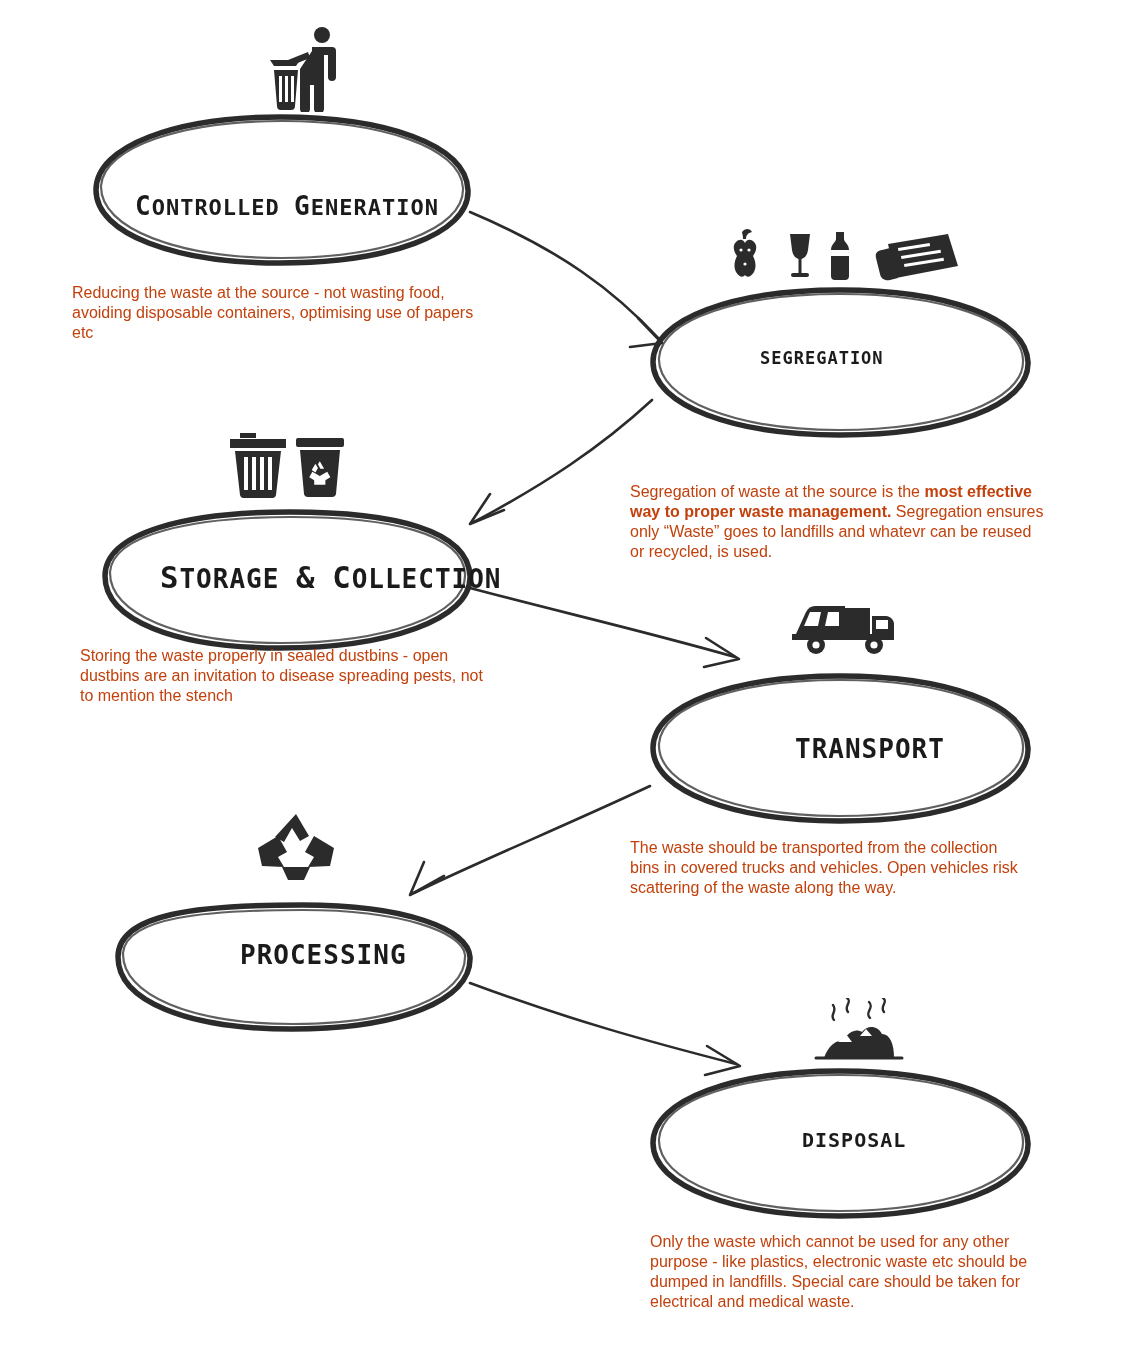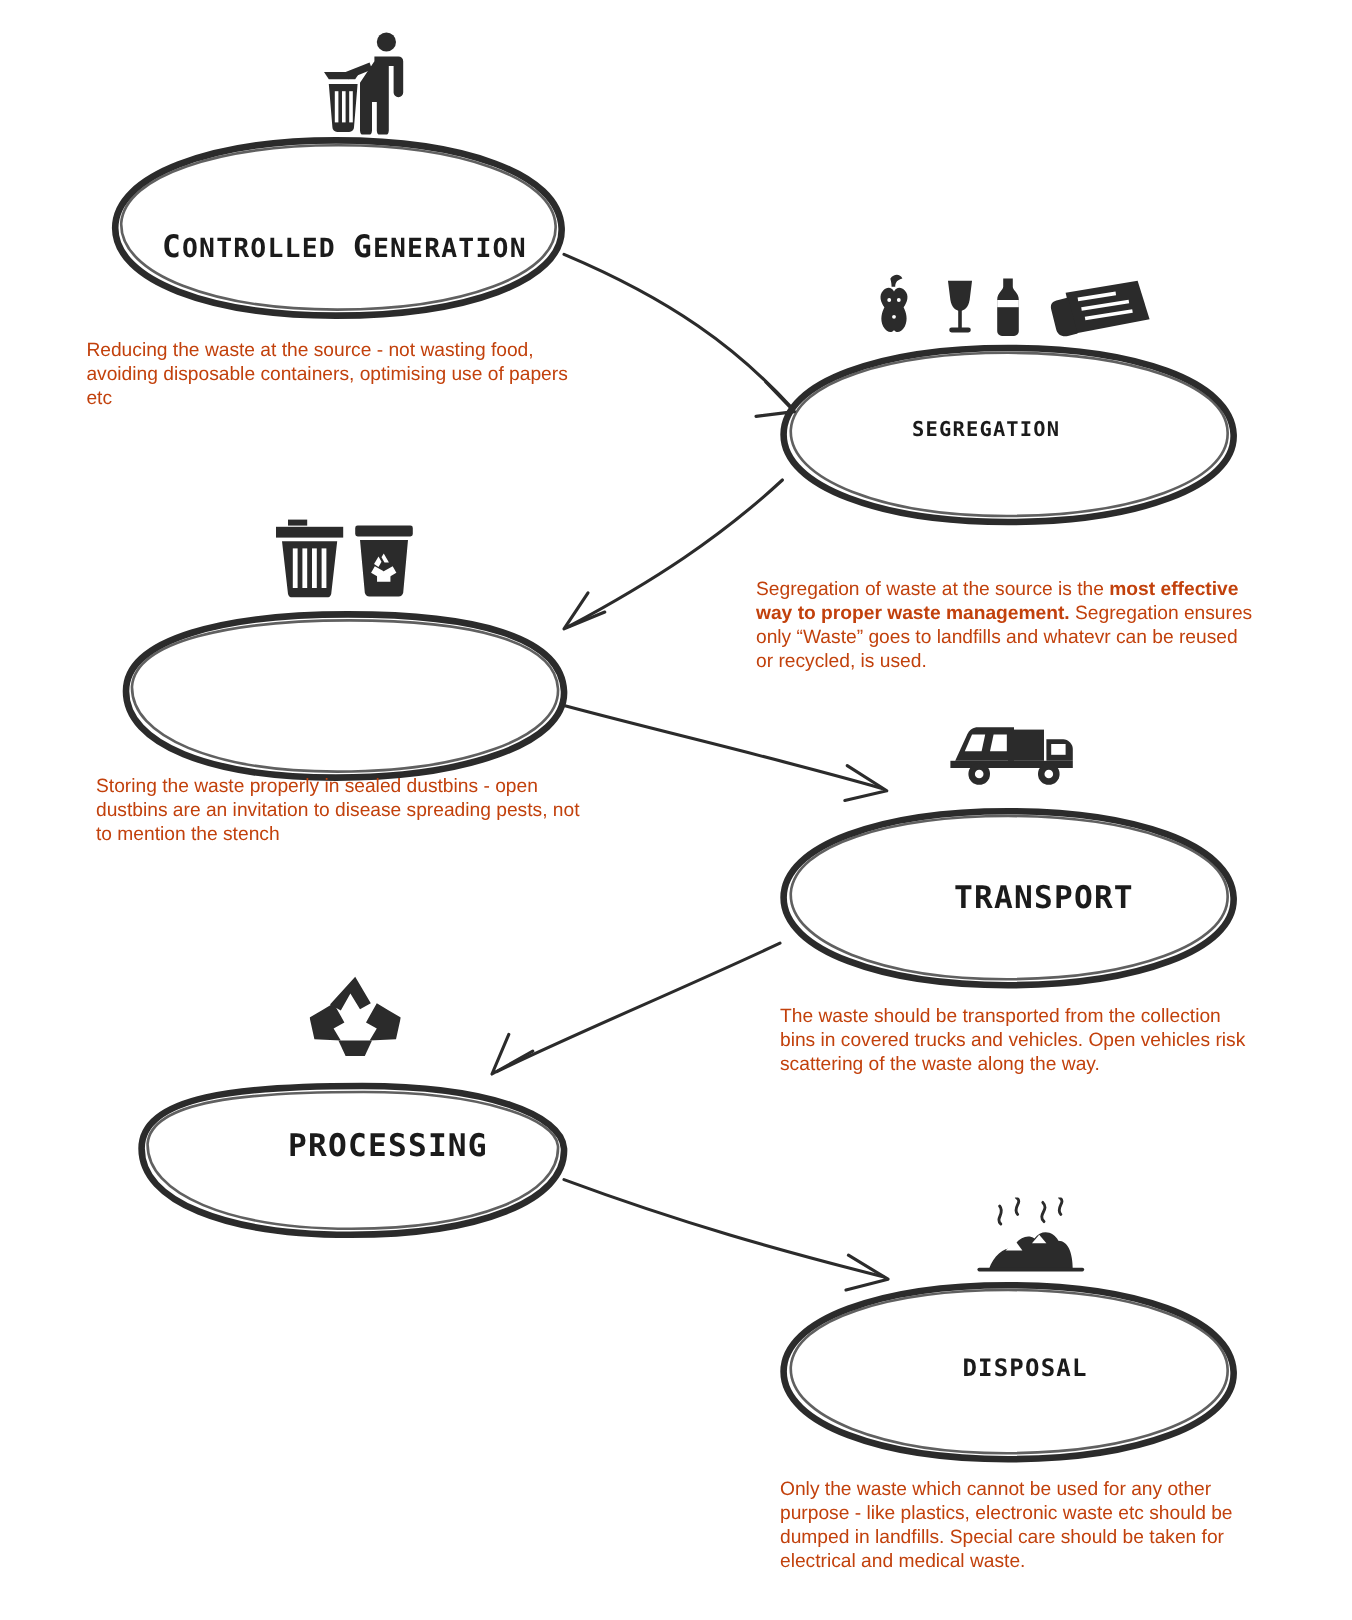--- a/index.html
+++ b/index.html
@@ -176,39 +176,40 @@
       <path d="M70 20 h40 l-4 44 a4 4 0 0 1 -4 3 h-24 a4 4 0 0 1 -4 -3 z"></path>
       <g fill="#ffffff" transform="translate(78,30) scale(0.62)">
         <path d="M19 2 l7 12 h-6 l-4 -7 z"></path>
         <path d="M6 16 l6 -10 l4 7 l-4 7 z"></path>
         <path d="M2 28 l5 -9 l12 7 l-5 9 z"></path>
         <path d="M36 28 l-5 -9 l-12 7 l5 9 z"></path>
         <path d="M10 40 h18 v-8 l-9 -6 l-9 6 z"></path>
       </g>
     </svg>
   </div>
+  <div class="node-label small-caps" style="left:160px; top:560px; font-size:26px;"><span class="first">S</span>TORAGE <span class="first">&amp;</span> <span class="first">C</span>OLLECTION</div>
   <div class="desc" style="left:80px; top:646px; width:410px;">Storing the waste properly in sealed dustbins - open dustbins are an invitation to disease spreading pests, not to mention the stench</div>
 
   <div class="icon" style="left:790px; top:598px;">
     <svg width="106" height="58" viewBox="0 0 106 58" fill="#2b2b2b">
       <path d="M6 36 l10 -22 c2 -4 5 -6 9 -6 h30 v28 z"></path>
       <path d="M20 14 l-6 14 h14 l3 -14 z" fill="#ffffff"></path>
       <path d="M38 14 l-3 14 h14 l0 -14 z" fill="#ffffff"></path>
       <rect x="50" y="10" width="30" height="26"></rect>
       <path d="M82 18 h14 c4 0 8 4 8 8 v10 h-22 z"></path>
       <rect x="86" y="22" width="12" height="9" fill="#ffffff"></rect>
       <rect x="2" y="36" width="102" height="6"></rect>
       <circle cx="26" cy="47" r="9"></circle>
       <circle cx="26" cy="47" r="3.6" fill="#ffffff"></circle>
       <circle cx="84" cy="47" r="9"></circle>
       <circle cx="84" cy="47" r="3.6" fill="#ffffff"></circle>
     </svg>
   </div>
   <div class="node-label" style="left:795px; top:734px; font-size:26px;">TRANSPORT</div>
-  <div class="desc" style="left:650px; top:838px; width:400px;">The waste should be transported from the collection bins in covered trucks and vehicles. Open vehicles risk scattering of the waste along the way.</div>
+  <div class="desc" style="left:630px; top:838px; width:400px;">The waste should be transported from the collection bins in covered trucks and vehicles. Open vehicles risk scattering of the waste along the way.</div>
 
   <div class="icon" style="left:258px; top:812px;">
     <svg width="76" height="72" viewBox="0 0 76 72" fill="#2b2b2b">
       <path d="M38 2 l13 22 l-9 5 l-8 -13 l-8 14 l-9 -5 z"></path>
       <path d="M10 30 l10 -6 l9 16 l-9 5 l6 10 l-22 -1 l-4 -18 z"></path>
       <path d="M66 30 l-10 -6 l-9 16 l9 5 l-6 10 l22 -1 l4 -18 z"></path>
       <path d="M24 55 h28 l-6 13 h-16 z"></path>
     </svg>
   </div>
   <div class="node-label" style="left:240px; top:940px; font-size:26px;">PROCESSING</div>

